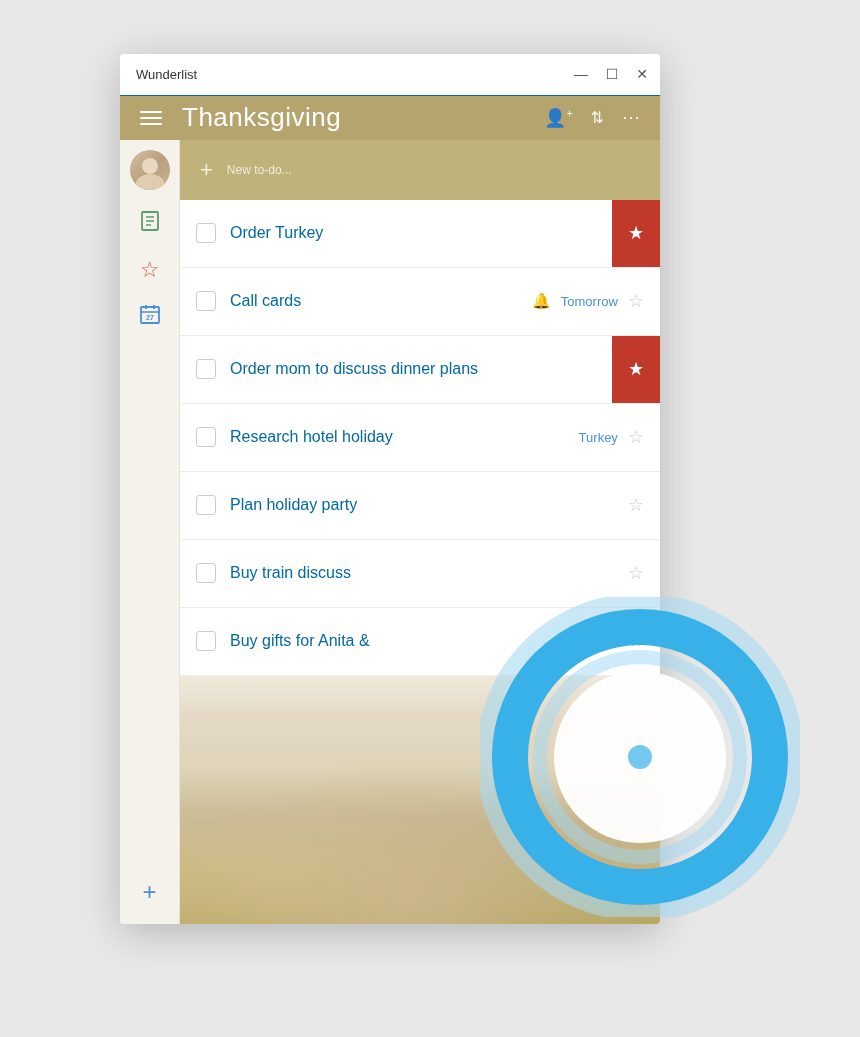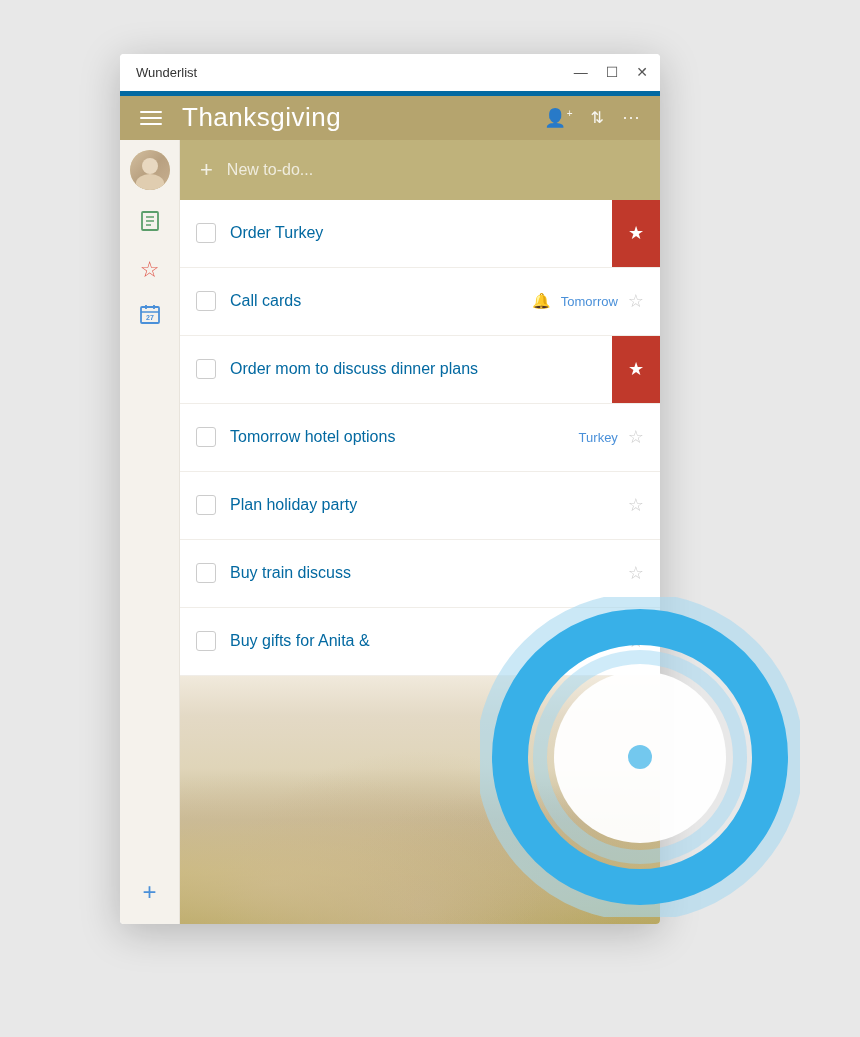--- a/index.html
+++ b/index.html
@@ -30,21 +30,21 @@
       margin-top: -60px;
     }
 
     
     .titlebar {
       background: #fff;
       height: 42px;
       display: flex;
       align-items: center;
       padding: 0 12px;
-      border-bottom: 5px solid #0369a1;
+      border-bottom: 1px solid #0369a1;
       flex-shrink: 0;
     }
     .titlebar-title {
       font-size: 13px;
       color: #333;
       flex: 1;
       margin-left: 4px;
     }
     .titlebar-controls {
       display: flex;
@@ -241,21 +241,21 @@
       position: relative;
       z-index: 1;
     }
     .new-todo-plus {
       font-size: 22px;
       color: rgba(255,255,255,0.8);
       font-weight: 300;
       line-height: 1;
     }
     .new-todo-text {
-      font-size: 16px;
+      font-size: 12px;
       color: rgba(255,255,255,0.75);
       font-weight: 300;
       text-align: center;
     }
 
     
     .todo-list {
       flex: 1;
       overflow-y: auto;
       position: relative;
@@ -430,21 +430,21 @@
         </div>
 
         <div class="todo-item has-badge">
           <div class="todo-checkbox"></div>
           <span class="todo-text">Order mom to discuss dinner plans</span>
           <div class="star-badge"></div>
         </div>
 
         <div class="todo-item">
           <div class="todo-checkbox"></div>
-          <span class="todo-text">Tomorrow hotel options</span>
+          <span class="todo-text">Research hotel holiday</span>
           <div class="todo-meta">
             <span class="todo-date">Turkey</span>
             <span class="todo-star">☆</span>
           </div>
         </div>
 
         <div class="todo-item">
           <div class="todo-checkbox"></div>
           <span class="todo-text">Plan holiday party</span>
           <div class="todo-meta">

